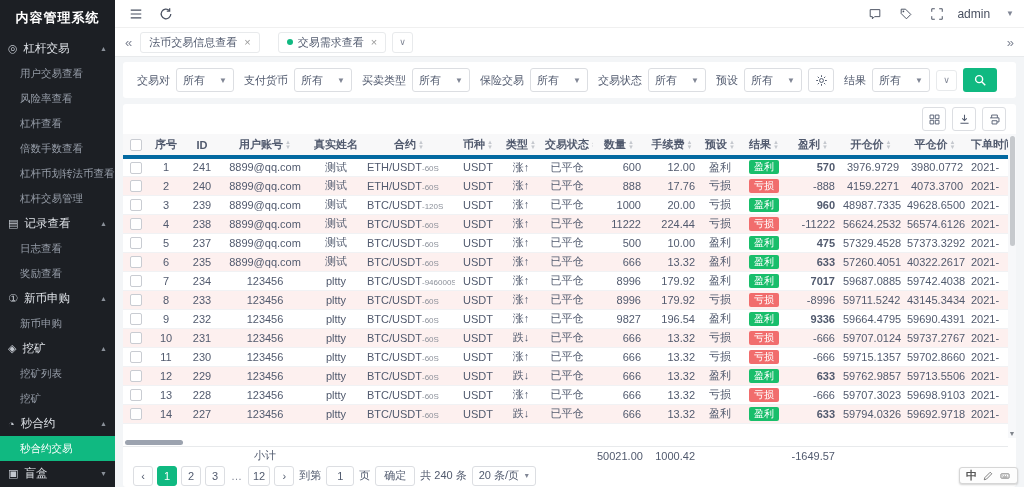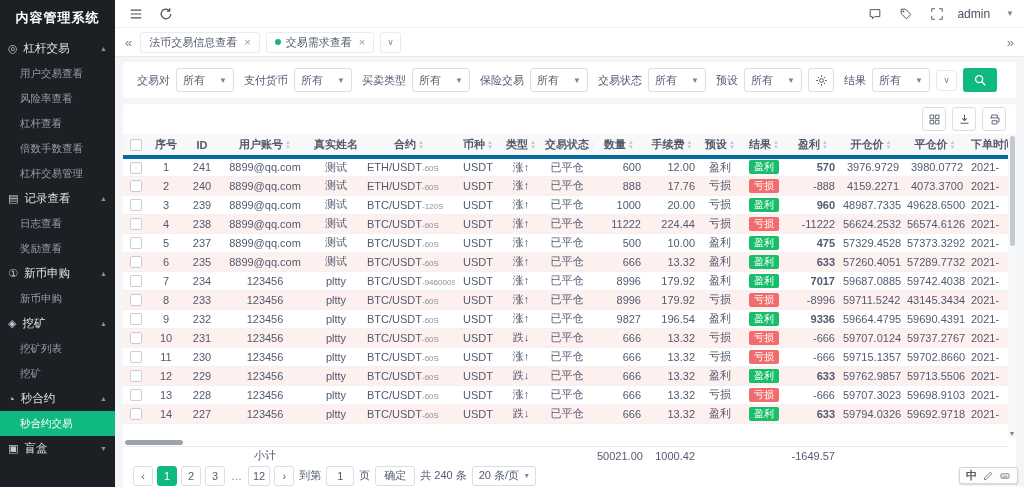--- a/index.html
+++ b/index.html
@@ -21,21 +21,21 @@
   
   .main{flex:1;display:flex;flex-direction:column;min-width:0}
   .navbar{height:28px;background:#fff;display:flex;align-items:center;padding:0 10px;gap:8px;border-bottom:1px solid #f0f0f0}
   .nav-icon{width:22px;height:22px;display:flex;align-items:center;justify-content:center;color:#495060;cursor:pointer}
   .nav-right{margin-left:auto;display:flex;align-items:center;gap:9px}
   .admin{display:flex;align-items:center;gap:16px;cursor:pointer;font-size:12px;color:#495060}
   .admin .caret{font-size:8px;color:#808695}
 
   .tabbar{height:29px;background:#fff;display:flex;align-items:center;padding:0 8px;gap:6px;border-bottom:1px solid #e8eaec}
   .tab-nav{color:#808695;font-size:13px;cursor:pointer;padding:0 2px}
-  .tabs{display:flex;gap:6px}
+  .tabs{display:flex;gap:18px}
   .tab{display:flex;align-items:center;gap:5px;border:1px solid #e8eaec;background:#fff;border-radius:3px;height:21px;padding:0 8px;font-size:11px;color:#515a6e;cursor:pointer;white-space:nowrap}
   .tab .dot{width:6px;height:6px;border-radius:50%;background:var(--accent,#10b981)}
   .tab .close{font-size:11px;color:#999;margin-left:2px}
   .caret-box{border:1px solid #e8eaec;border-radius:3px;height:21px;width:21px;display:flex;align-items:center;justify-content:center;font-size:9px;color:#808695;cursor:pointer;background:#fff;flex-shrink:0}
   .tab-right{margin-left:auto;display:flex;align-items:center;gap:6px}
 
   .content{flex:1;padding:5px 8px 0;display:flex;flex-direction:column;min-height:0}
 
   
   .filter-panel{background:#fff;border-radius:3px;height:36px;padding:0 10px;display:flex;align-items:center;gap:6px;margin-bottom:6px}
@@ -110,20 +110,23 @@
           <span>用户交易查看</span>
         </div>
         <div class="menu-row item">
           <span>风险率查看</span>
         </div>
         <div class="menu-row item">
           <span>杠杆查看</span>
         </div>
         <div class="menu-row item">
           <span>倍数手数查看</span>
+        </div>
+        <div class="menu-row item">
+          <span>杠杆币划转法币查看</span>
         </div>
         <div class="menu-row item">
           <span>杠杆交易管理</span>
         </div>
         <div class="menu-row section">
           <span class="m-icon">▤</span>
           <span>记录查看</span>
           <span class="m-arrow">▲</span>
         </div>
         <div class="menu-row item">
@@ -481,21 +484,21 @@
                   <td class="al">BTC/USDT<span class="c-suffix">-60S</span></td>
                   <td class="ac">USDT</td>
                   <td class="ac t-up">涨↑</td>
                   <td class="ac">已平仓</td>
                   <td class="ar">666</td>
                   <td class="ar">13.32</td>
                   <td class="ac p-win">盈利</td>
                   <td class="ac"><span class="badge win">盈利</span></td>
                   <td class="ar profit-pos">633</td>
                   <td class="ar">57260.4051</td>
-                  <td class="ar">57289.7732</td>
+                  <td class="ar">40322.2617</td>
                   <td class="al">2021-</td>
                 </tr>
                 <tr>
                   <td class="ac"><span class="cb"></span></td>
                   <td class="ac">7</td>
                   <td class="ac">234</td>
                   <td class="ac">123456</td>
                   <td class="ac">pltty</td>
                   <td class="al">BTC/USDT<span class="c-suffix">-946000S</span></td>
                   <td class="ac">USDT</td>

